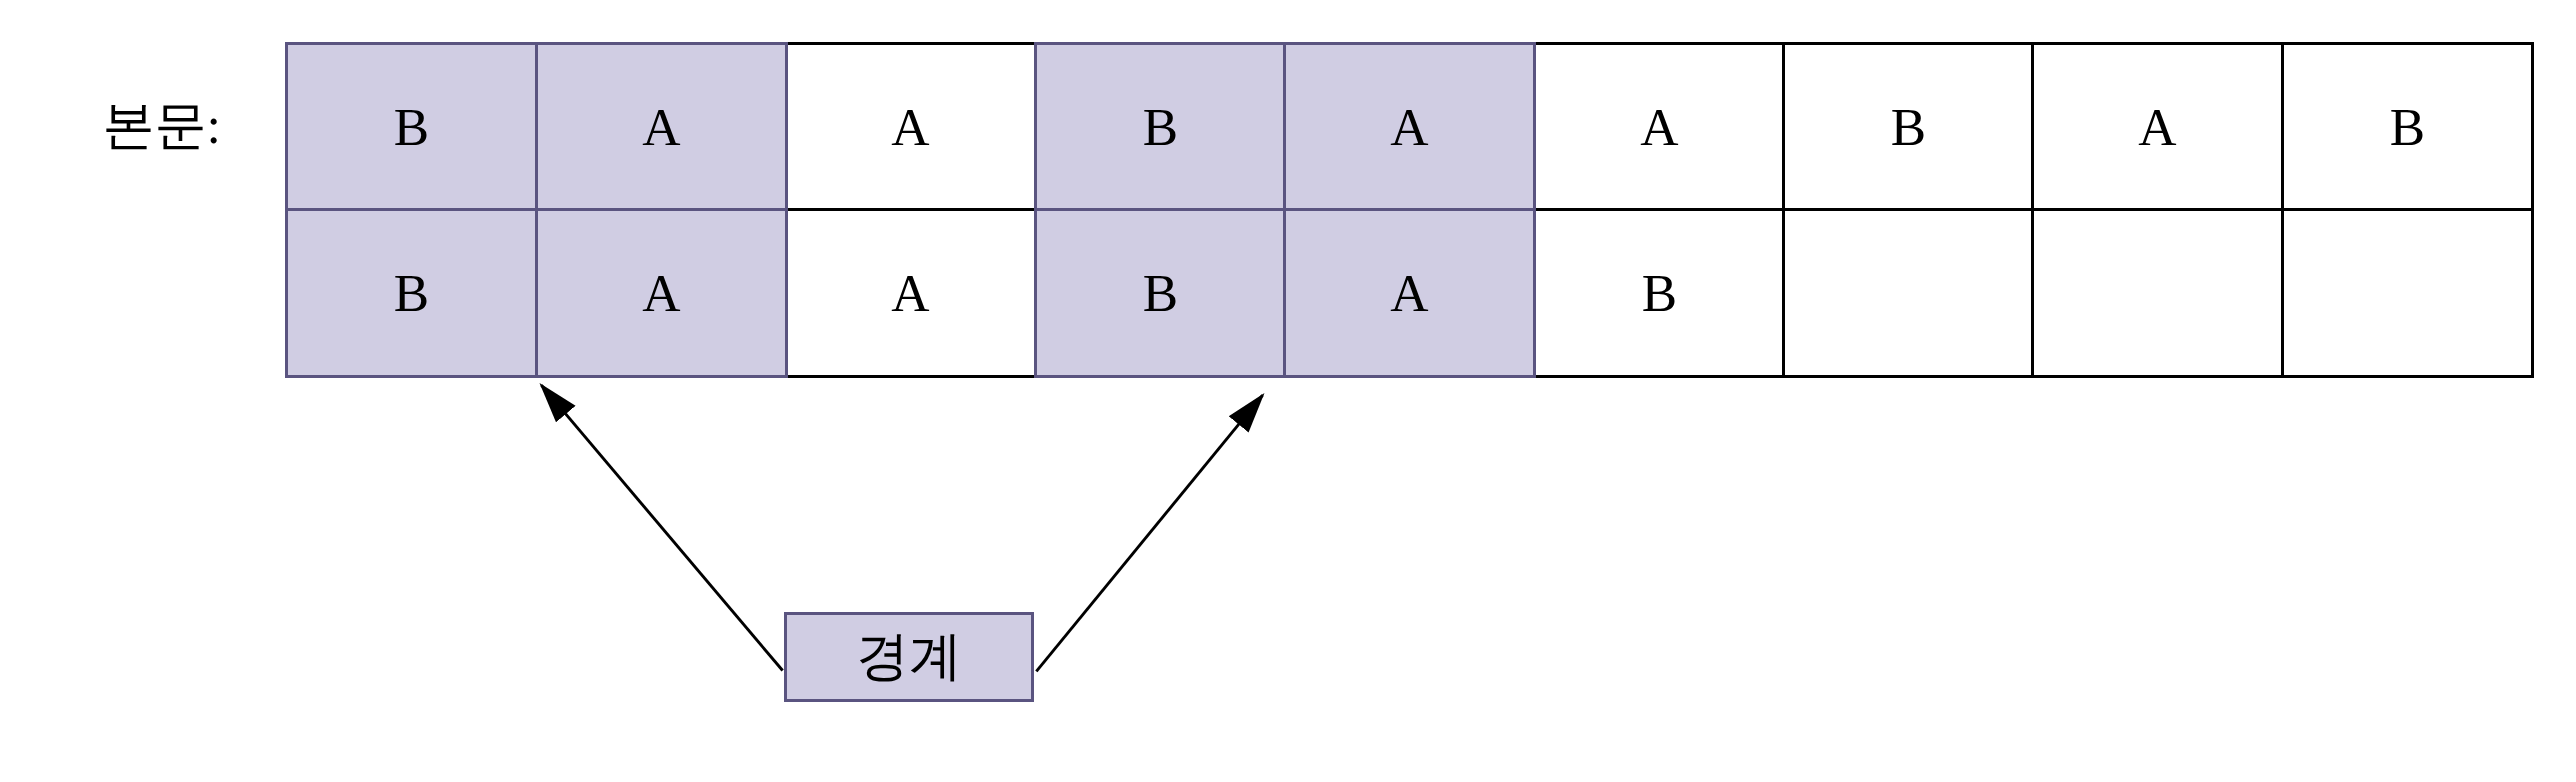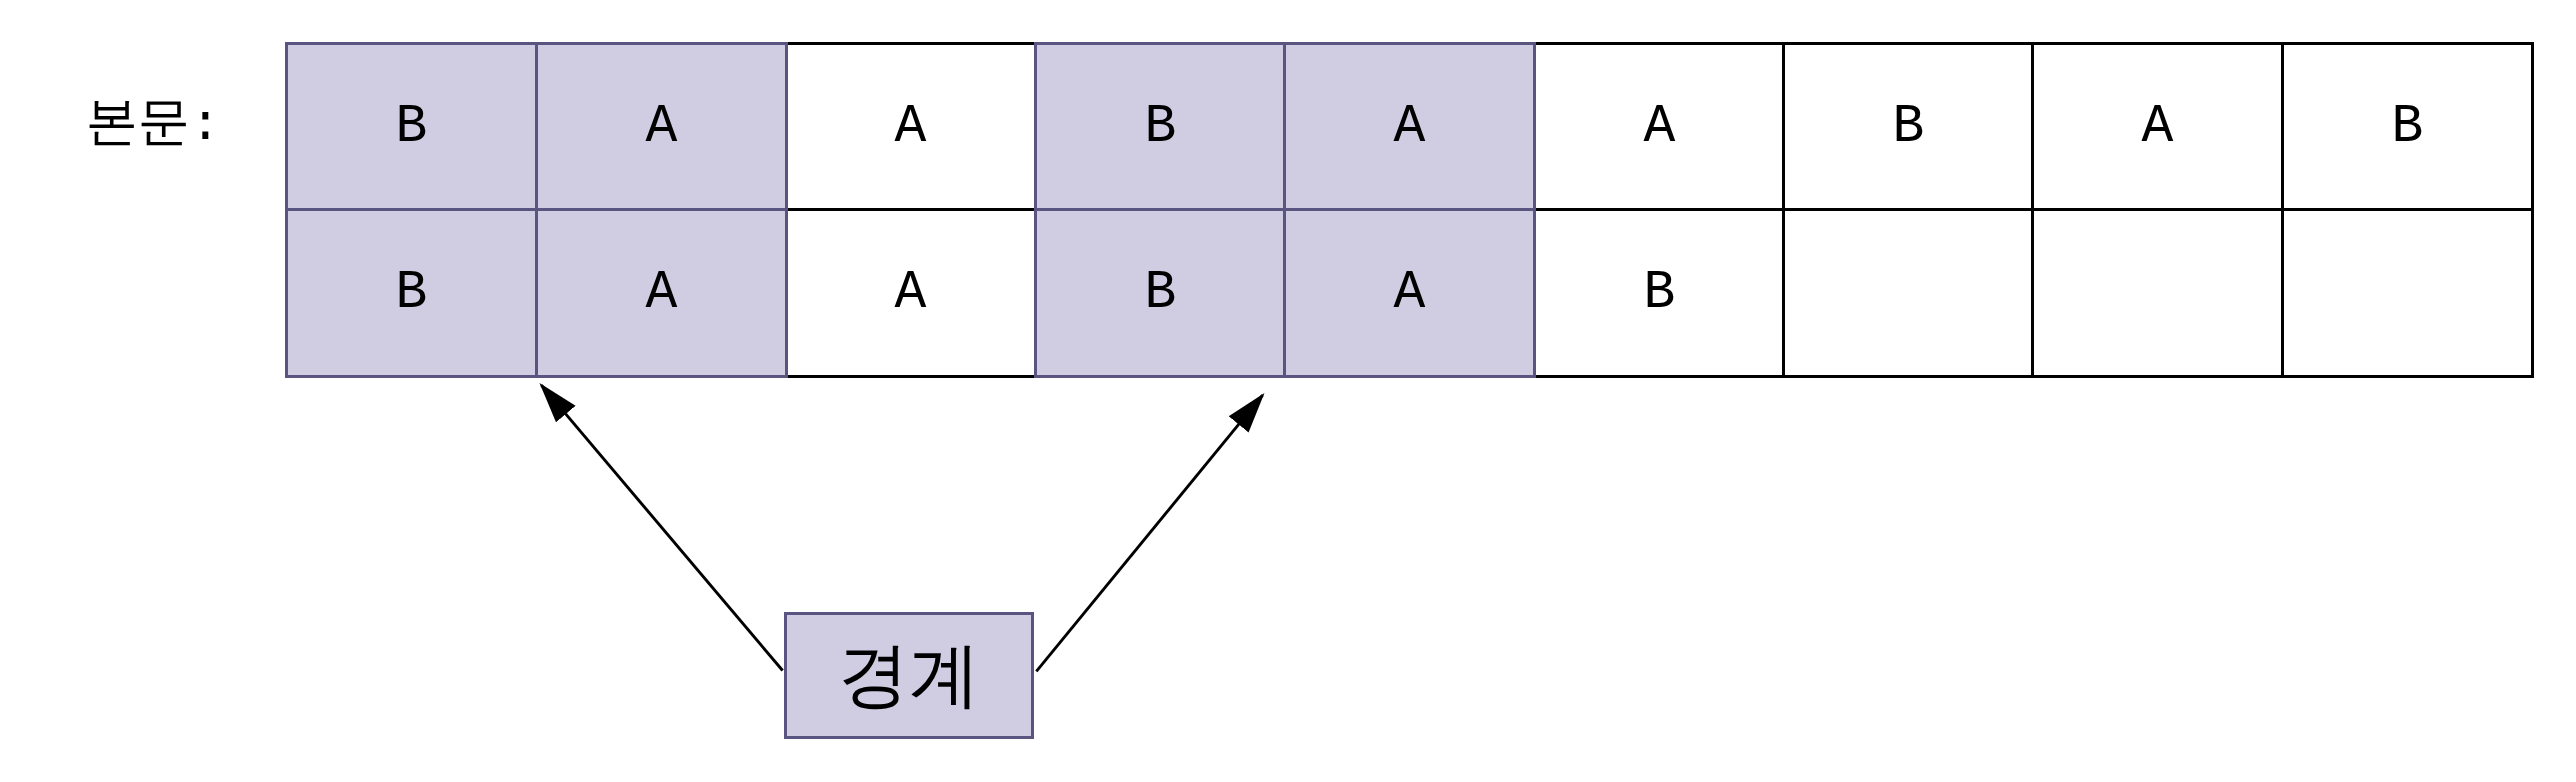--- a/index.html
+++ b/index.html
@@ -7,21 +7,21 @@
     --purple: #5a5480;
     --ink: #000000;
   }
   * { margin: 0; padding: 0; }
   html, body { background: #ffffff; }
   #canvas {
     position: relative;
     width: 2576px;
     height: 782px;
     background: #ffffff;
-    font-family: Liberation Mono, monospace;
+    font-family: Liberation Serif, serif;
     overflow: hidden;
   }
   .row-label {
     position: absolute;
     left: 0;
     width: 221px;
     height: 166px;
     line-height: 166px;
     text-align: right;
     font-size: 52px;
@@ -45,28 +45,28 @@
   .cell.hl {
     border-color: var(--purple);
     background: var(--lav);
     z-index: 2;
   }
   #callout-box {
     position: absolute;
     left: 784px;
     top: 612px;
     width: 250px;
-    height: 127px;
+    height: 90px;
     box-sizing: border-box;
     border: 3.3px solid var(--purple);
     background: var(--lav);
     display: flex;
     align-items: center;
     justify-content: center;
-    font-size: 71px;
+    font-size: 53px;
     color: var(--ink);
     z-index: 3;
   }
   #arrow-layer {
     position: absolute;
     left: 0;
     top: 0;
     width: 2576px;
     height: 782px;
     pointer-events: none;

